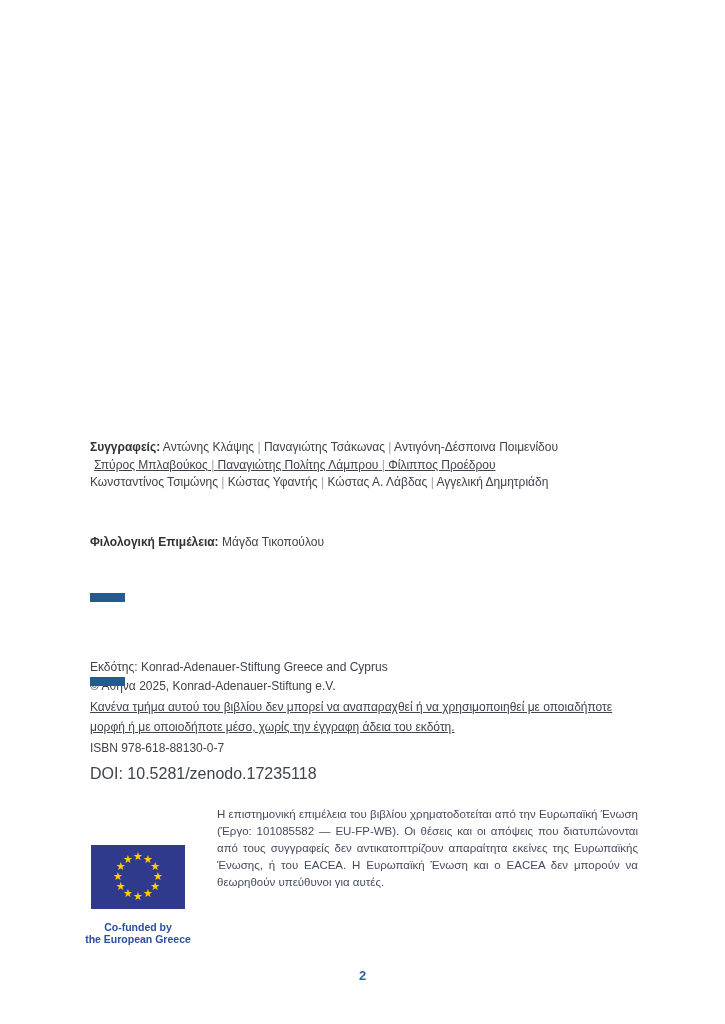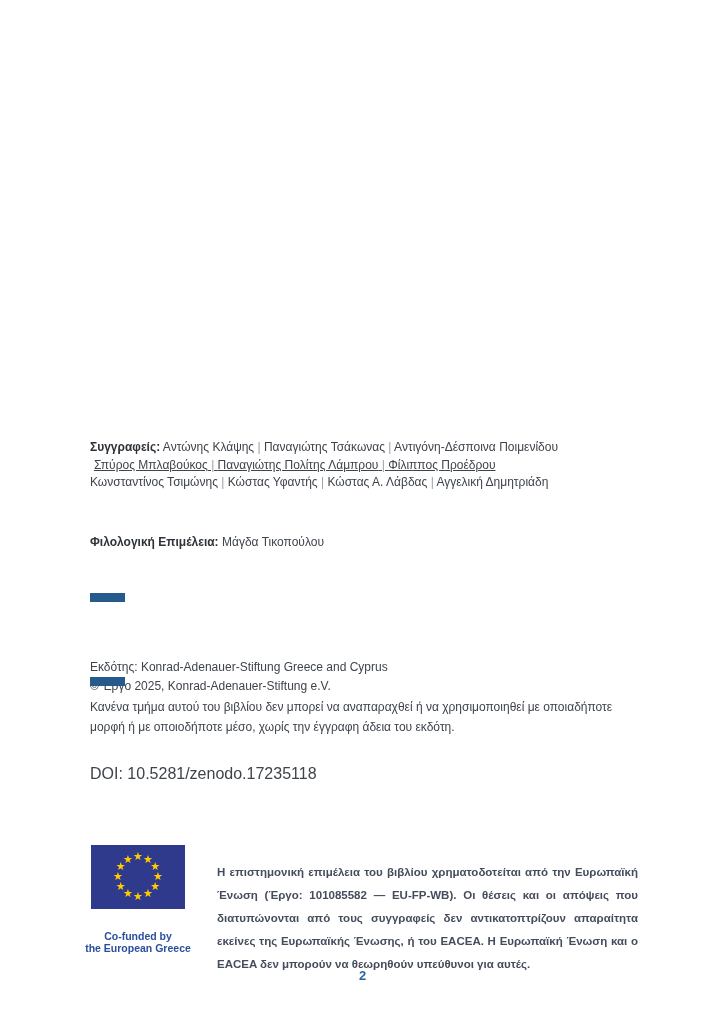--- a/index.html
+++ b/index.html
@@ -37,21 +37,21 @@
     background:var(--accent-bar);
   }
   .bar1{top:593px;}
   .bar2{top:677px;}
   .publisher{
     position:absolute;left:90px;top:612px;width:560px;
     font-size:12px;line-height:19.3px;color:var(--body-text);margin-top:46px;
   }
   .rights{
     position:absolute;left:90px;top:697px;width:545px;
-    font-size:12px;line-height:20px;color:var(--body-text);
+    font-size:12px;line-height:20px;color:var(--body-text);text-decoration:underline;
   }
   .isbn{
     position:absolute;left:90px;top:741px;width:400px;
     font-size:12px;line-height:15px;color:var(--body-text);
   }
   .doi{
     position:absolute;left:90px;top:766px;width:400px;
     font-size:16px;line-height:15px;color:var(--body-text);
   }
   .eu-logo{
@@ -62,31 +62,30 @@
     background:var(--eu-flag-blue);
   }
   .star{
     position:absolute;
     font-family:"DejaVu Sans", sans-serif;
     font-size:11px;line-height:11px;
     color:var(--eu-star-gold);
     transform:translate(-50%,-52%);
   }
   .eu-caption{
-    position:absolute;left:-14px;top:86px;width:122px;
+    position:absolute;left:-14px;top:77px;width:122px;
     text-align:center;font-weight:bold;
     font-size:10.5px;line-height:11.5px;
     color:var(--eu-caption-blue);
   }
   .eu-text{
-    position:absolute;left:217px;top:861px;width:421px;
-    font-size:11.5px;line-height:23px;
+    position:absolute;left:217px;top:806px;width:421px;
+    font-size:11.5px;line-height:17px;
     text-align:justify;
     color:#454c5c;
-    font-weight:bold;
   }
   .page-number{
     position:absolute;left:0;top:968px;width:725px;
     text-align:center;font-weight:bold;
     font-size:13px;color:var(--page-number-blue);
   }
 </style>
 </head>
 <body>
 
@@ -97,27 +96,28 @@
       <div class="author-line indent">Σπύρος Μπλαβούκος<span class="sep"> | </span>Παναγιώτης Πολίτης Λάμπρου<span class="sep"> | </span>Φίλιππος Προέδρου</div>
       <div class="author-line">Κωνσταντίνος Τσιμώνης<span class="sep"> | </span>Κώστας Υφαντής<span class="sep"> | </span>Κώστας Α. Λάβδας<span class="sep"> | </span>Αγγελική Δημητριάδη</div>
     </section>
 
   <p class="editing"><strong>Φιλολογική Επιμέλεια:</strong> <span>Μάγδα Τικοπούλου</span></p>
 
   <div class="bar bar1"></div>
 
   <div class="publisher">
       <div>Εκδότης: Konrad-Adenauer-Stiftung Greece and Cyprus</div>
-      <div>© Έργο 2025, Konrad-Adenauer-Stiftung e.V.</div>
+      <div>© Αθήνα 2025, Konrad-Adenauer-Stiftung e.V.</div>
     </div>
 
   <div class="bar bar2"></div>
 
   <p class="rights">Κανένα τμήμα αυτού του βιβλίου δεν μπορεί να αναπαραχθεί ή να χρησιμοποιηθεί με οποιαδήποτε μορφή ή με οποιοδήποτε μέσο, χωρίς την έγγραφη άδεια του εκδότη.</p>
 
+  <p class="isbn">ISBN 978-618-88130-0-7</p>
 
   <p class="doi">DOI: 10.5281/zenodo.17235118</p>
 
   <div class="eu-logo">
     <div class="eu-flag">
         <span class="star" style="left: 47px; top: 12px;">★</span>
         <span class="star" style="left: 57px; top: 14.7px;">★</span>
         <span class="star" style="left: 64.3px; top: 22px;">★</span>
         <span class="star" style="left: 67px; top: 32px;">★</span>
         <span class="star" style="left: 64.3px; top: 42px;">★</span>

